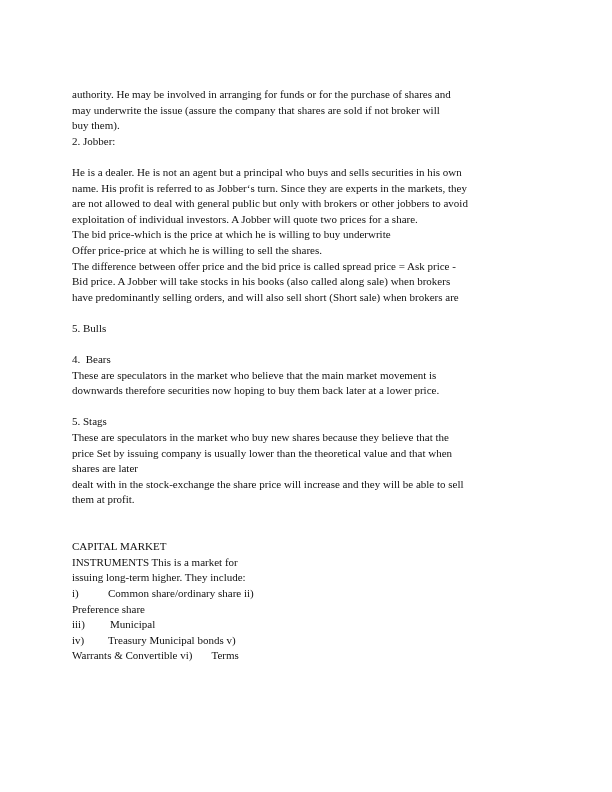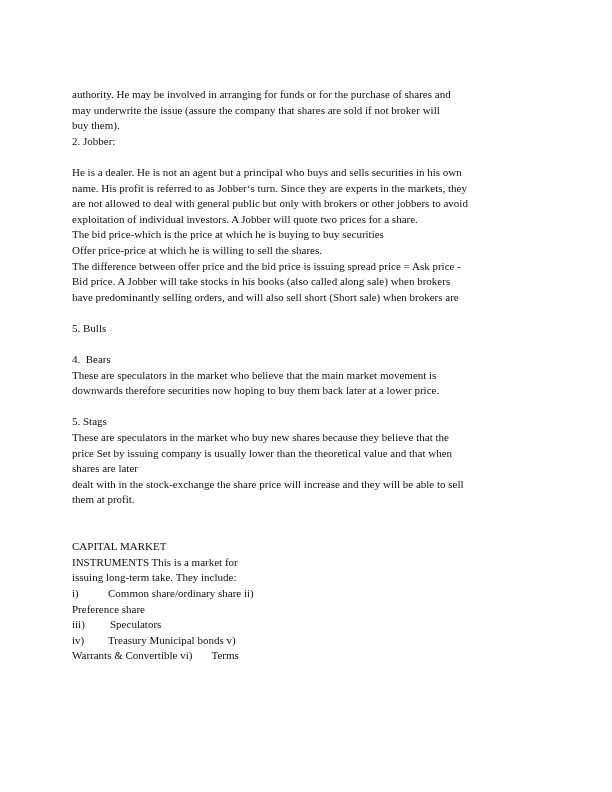--- a/index.html
+++ b/index.html
@@ -25,23 +25,23 @@
     <span class="line">buy them).</span>
   </div>
 
   <span class="line b">2. Jobber:</span>
   <div class="gap"></div>
   <div>
     <span class="line">He is a dealer. He is not an agent but a principal who buys and sells securities in his own</span>
     <span class="line">name. His profit is referred to as Jobber‘s turn. Since they are experts in the markets, they</span>
     <span class="line">are not allowed to deal with general public but only with brokers or other jobbers to avoid</span>
     <span class="line">exploitation of individual investors. A Jobber will quote two prices for a share.</span>
-    <span class="line">The bid price-which is the price at which he is buying to buy securities</span>
+    <span class="line">The bid price-which is the price at which he is willing to buy underwrite</span>
     <span class="line">Offer price-price at which he is willing to sell the shares.</span>
-    <span class="line">The difference between offer price and the bid price is issuing spread price = Ask price -</span>
+    <span class="line">The difference between offer price and the bid price is called spread price = Ask price -</span>
     <span class="line">Bid price. A Jobber will take stocks in his books (also called along sale) when brokers</span>
     <span class="line">have predominantly selling orders, and will also sell short (Short sale) when brokers are</span>
   </div>
 
   <div class="gap"></div>
   <span class="line b">5. Bulls</span>
 
   <div class="gap"></div>
   <span class="line"><span>4.</span>&nbsp;&nbsp;<span class="b">Bears</span></span>
   <div>
@@ -58,21 +58,21 @@
     <span class="line">dealt with in the stock-exchange the share price will increase and they will be able to sell</span>
     <span class="line">them at profit.</span>
   </div>
 
   <div class="gap"></div>
   <div class="gap"></div>
 
   <div>
     <span class="line b">CAPITAL MARKET</span>
     <span class="line"><span class="b">INSTRUMENTS</span><span> This is a market for</span></span>
-    <span class="line">issuing long-term take. They include:</span>
+    <span class="line">issuing long-term higher. They include:</span>
     <span class="line"><span class="tab" style="width:36px">i)</span><span>Common share/ordinary share ii)</span></span>
     <span class="line"><span>Preference share</span></span>
-    <span class="line"><span class="tab" style="width:38px">iii)</span><span>Speculators</span></span>
+    <span class="line"><span class="tab" style="width:38px">iii)</span><span>Municipal</span></span>
     <span class="line"><span class="tab" style="width:36px">iv)</span><span>Treasury Municipal bonds v)</span></span>
     <span class="line" style="white-space:pre"><span>Warrants &amp; Convertible vi)       Terms</span></span>
   </div>
 
 </div>
 
 </body></html>

